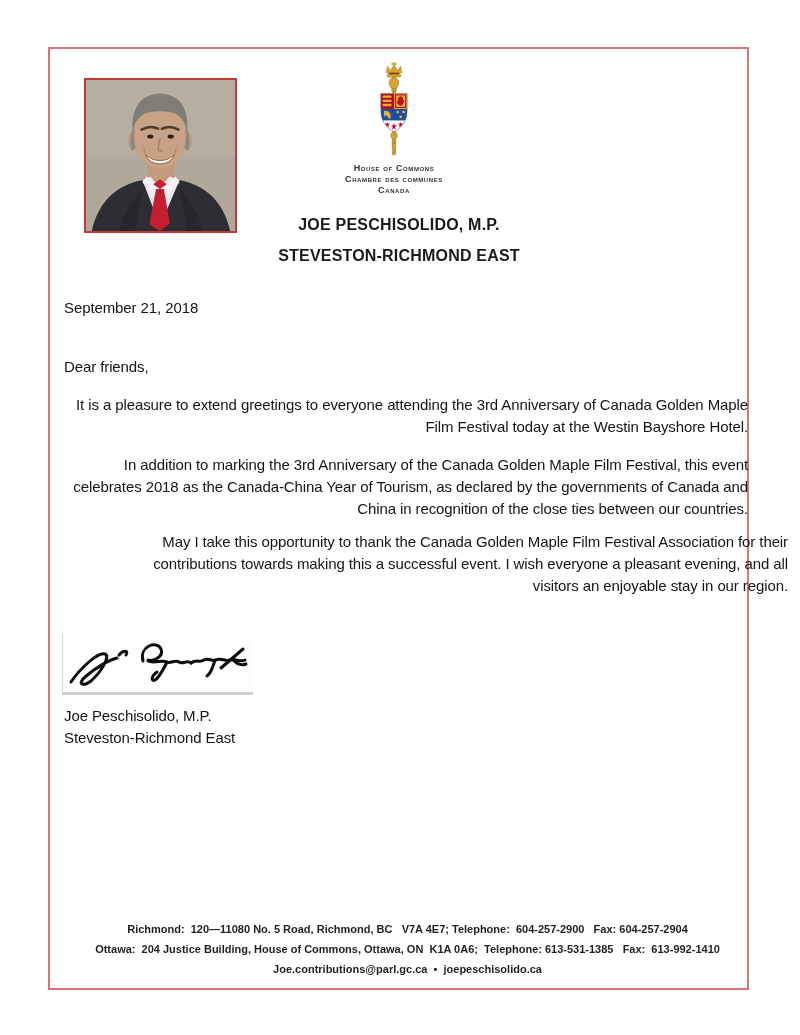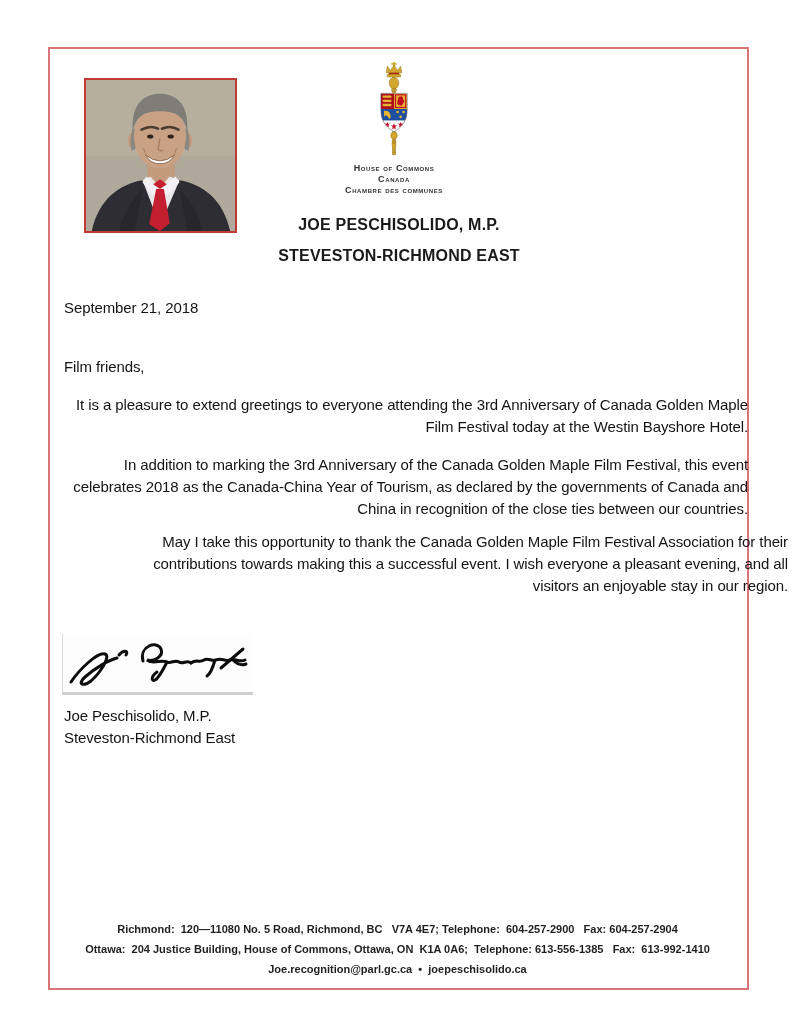--- a/index.html
+++ b/index.html
@@ -25,21 +25,21 @@
   .p1{top:394px;}
   .p2{top:454px;}
   .p3{top:531px;margin-left:40px;}
   .closing{left:64px;top:608px;margin-top:44px;}
   .sig-box{left:62px;top:634px;width:190px;height:58px;background:#fdfdfd;
            border-left:1px solid #d9d9d9;border-bottom:3px solid #cfcfcf;}
   .sig-box svg{display:block;width:100%;height:100%;}
   .sig-name{left:64px;top:705px;}
   .sig-riding{left:64px;top:727px;}
   .footer{left:49px;top:919px;width:697px;text-align:center;
-          font-size:11px;font-weight:bold;line-height:20px;color:#1f1f1f;}
+          font-size:11px;font-weight:bold;line-height:20px;color:#1f1f1f;padding-left:10px;}
   .prewrap{white-space:pre-wrap;}
 </style>
 </head>
 <body>
 
 <div class="page">
 
   <div class="abs page-border"></div>
 
   <div class="abs photo-frame">
@@ -109,29 +109,29 @@
       <path d="M28,52 h44 v28 q0,24 -22,36 q-22,-12 -22,-36 z" fill="none" stroke="#6b6b6b" stroke-width="1"></path>
       <ellipse cx="50" cy="122" rx="5.5" ry="6" fill="#d3a62f" stroke="#93701a" stroke-width="0.7"></ellipse>
       <ellipse cx="50" cy="132" rx="3.6" ry="2.6" fill="#c79b2e" stroke="#93701a" stroke-width="0.6"></ellipse>
       <path d="M46.5,135 h7 l-2.2,14 q-1.3,2.4 -2.6,0 z" fill="#d3a62f" stroke="#93701a" stroke-width="0.6"></path>
       <circle cx="50" cy="152" r="2.4" fill="#d3a62f" stroke="#93701a" stroke-width="0.6"></circle>
     </svg>
   </div>
 
   <div class="abs crest-text">
     <div>House of Commons</div>
+    <div>Chambre des communes</div>
     <div>Canada</div>
-    <div>Chambre des communes</div>
   </div>
 
   <div class="abs hdr-name">JOE PESCHISOLIDO, M.P.</div>
   <div class="abs hdr-riding">STEVESTON-RICHMOND EAST</div>
 
   <div class="abs body-text date">September 21, 2018</div>
-  <div class="abs body-text salutation">Film friends,</div>
+  <div class="abs body-text salutation">Dear friends,</div>
 
   <p class="abs body-text para p1">It is a pleasure to extend greetings to everyone attending the 3rd Anniversary of Canada Golden Maple Film Festival today at the Westin Bayshore Hotel.</p>
   <p class="abs body-text para p2">In addition to marking the 3rd Anniversary of the Canada Golden Maple Film Festival, this event celebrates 2018 as the Canada-China Year of Tourism, as declared by the governments of Canada and China in recognition of the close ties between our countries.</p>
   <p class="abs body-text para p3">May I take this opportunity to thank the Canada Golden Maple Film Festival Association for their contributions towards making this a successful event. I wish everyone a pleasant evening, and all visitors an enjoyable stay in our region.</p>
 
   <div class="abs body-text closing">Yours sincerely,</div>
 
   <div class="abs sig-box">
     <svg viewBox="0 0 190 58">
       <g fill="none" stroke="#0d0d0d" stroke-width="3" stroke-linecap="round">
@@ -145,17 +145,17 @@
         <path d="M170,26 C174,30 178,32 183,30"></path>
       </g>
     </svg>
   </div>
 
   <div class="abs body-text sig-name">Joe Peschisolido, M.P.</div>
   <div class="abs body-text sig-riding">Steveston-Richmond East</div>
 
   <div class="abs footer">
     <div class="prewrap">Richmond:  120—11080 No. 5 Road, Richmond, BC   V7A 4E7; Telephone:  604-257-2900   Fax: 604-257-2904</div>
-    <div class="prewrap">Ottawa:  204 Justice Building, House of Commons, Ottawa, ON  K1A 0A6;  Telephone: 613-556-1385   Fax:  613-992-1410</div>
-    <div class="prewrap">Joe.recognition@parl.gc.ca  •  joepeschisolido.ca</div>
+    <div class="prewrap">Ottawa:  204 Justice Building, House of Commons, Ottawa, ON  K1A 0A6;  Telephone: 613-531-1385   Fax:  613-992-1410</div>
+    <div class="prewrap">Joe.contributions@parl.gc.ca  •  joepeschisolido.ca</div>
   </div>
 
 </div>
 
 </body></html>

